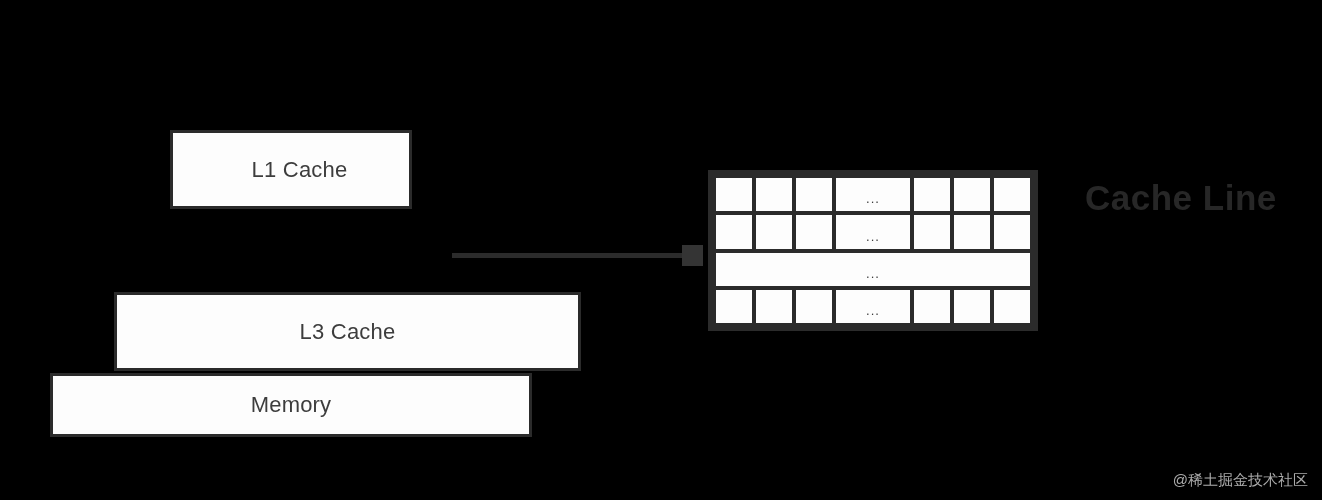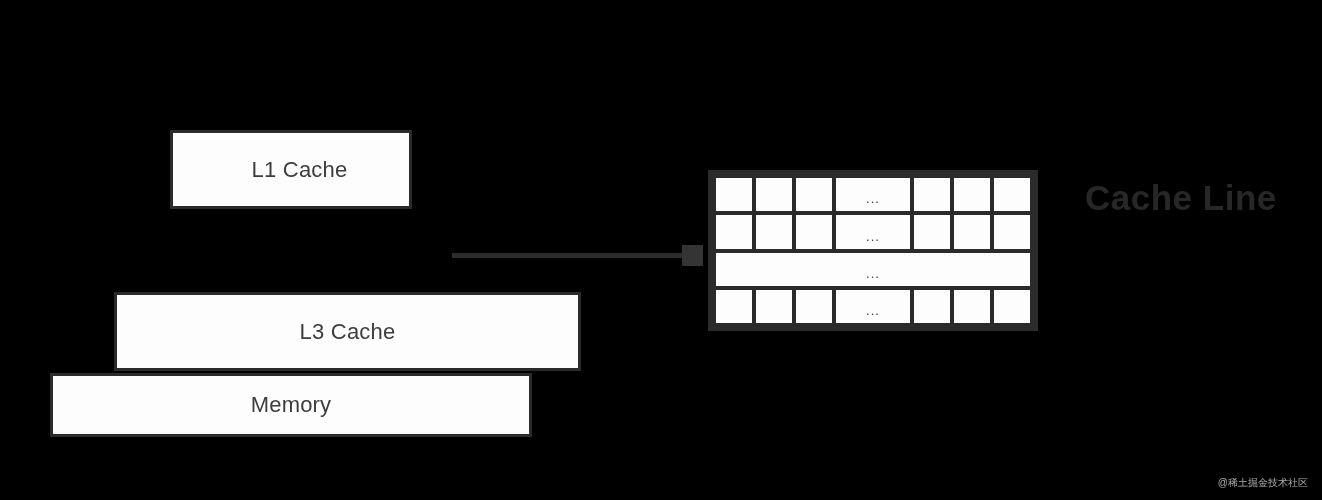--- a/index.html
+++ b/index.html
@@ -105,21 +105,21 @@
     color: #272727;
     letter-spacing: 0.5px;
     white-space: nowrap;
   }
 
   
   #watermark {
     position: absolute;
     right: 14px;
     bottom: 10px;
-    font-size: 10px;
+    font-size: 15px;
     color: #c9c9c9;
     opacity: 0.85;
     white-space: nowrap;
   }
 </style>
 </head>
 <body>
 
 <div id="canvas">
 

